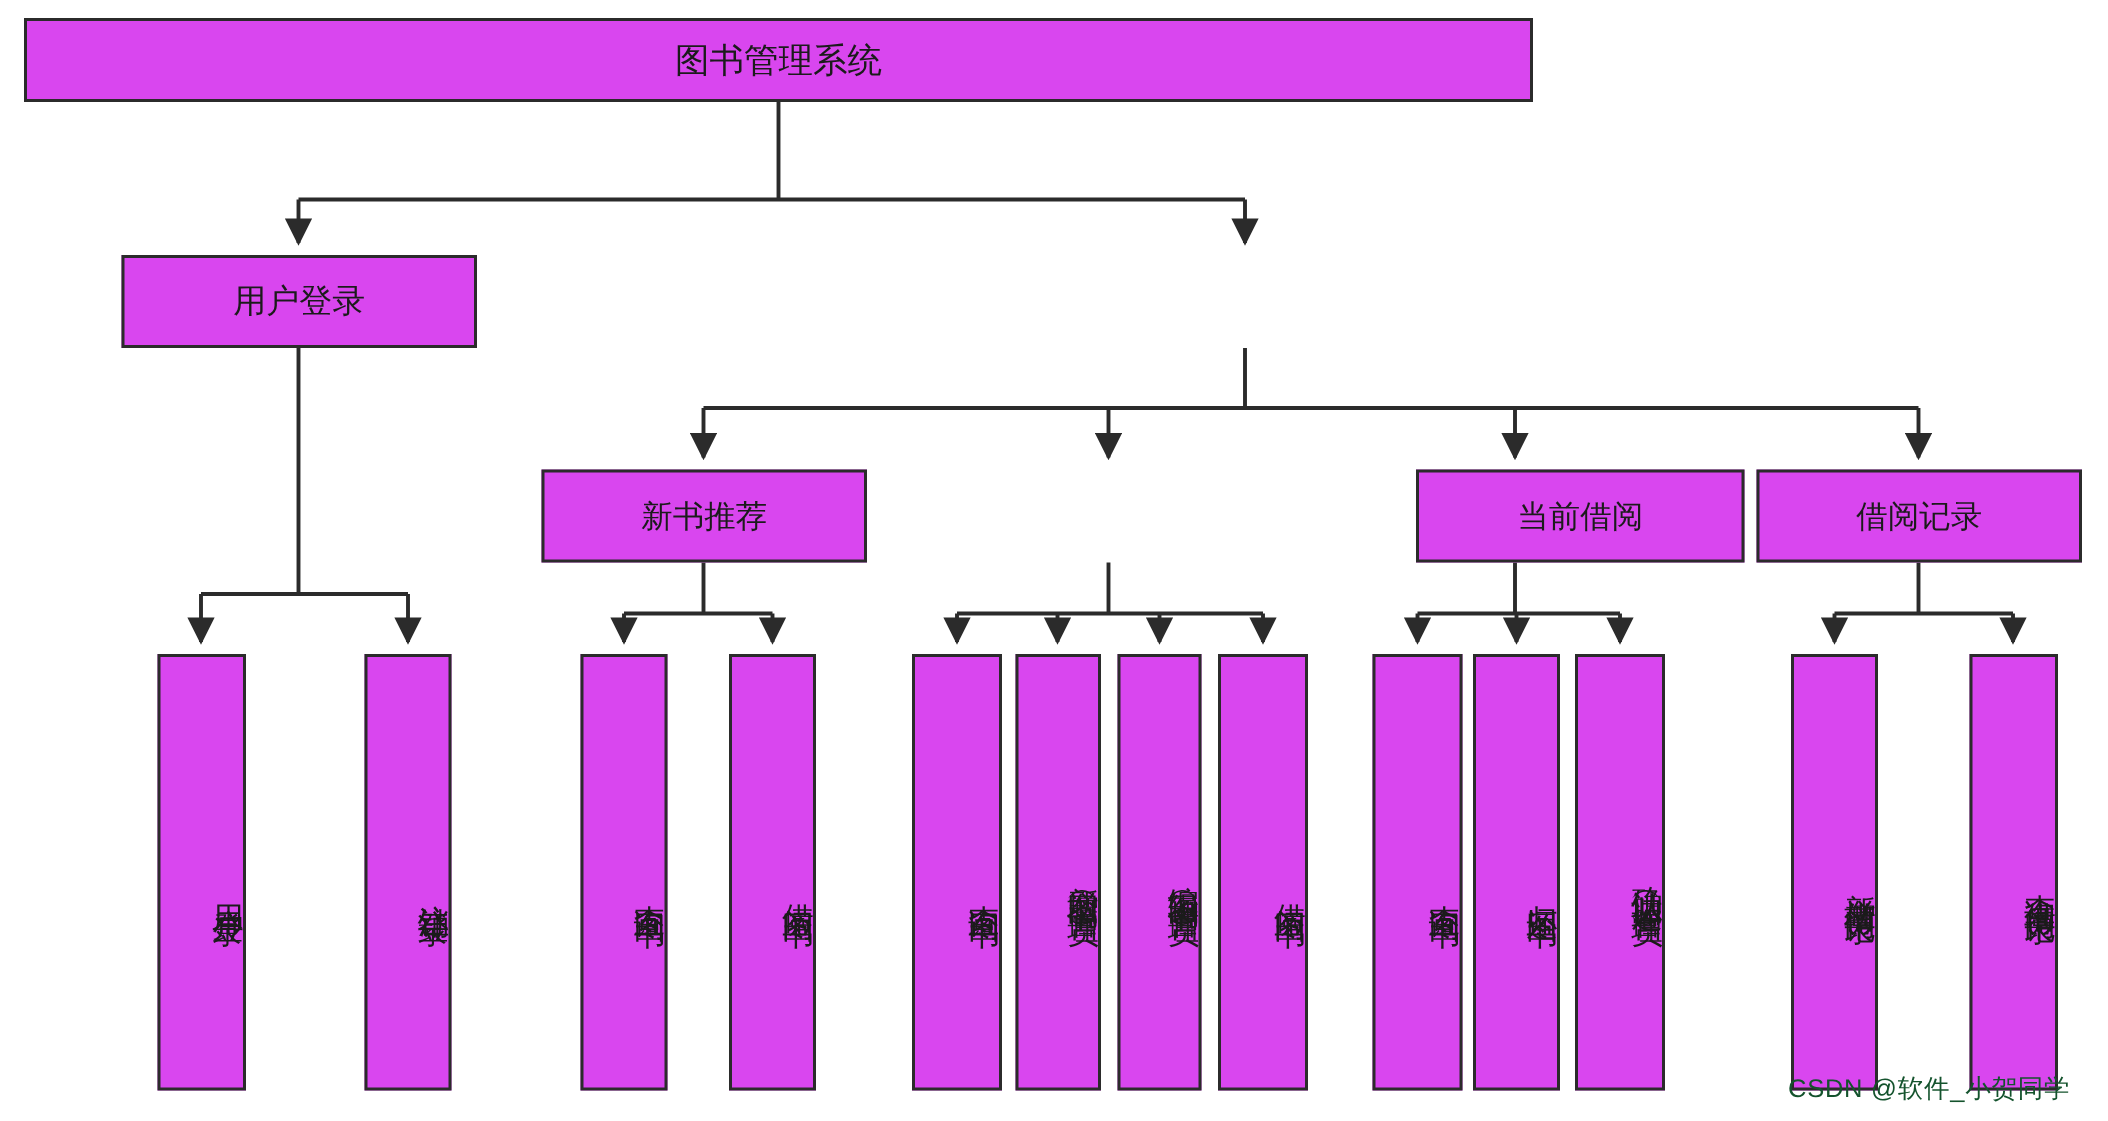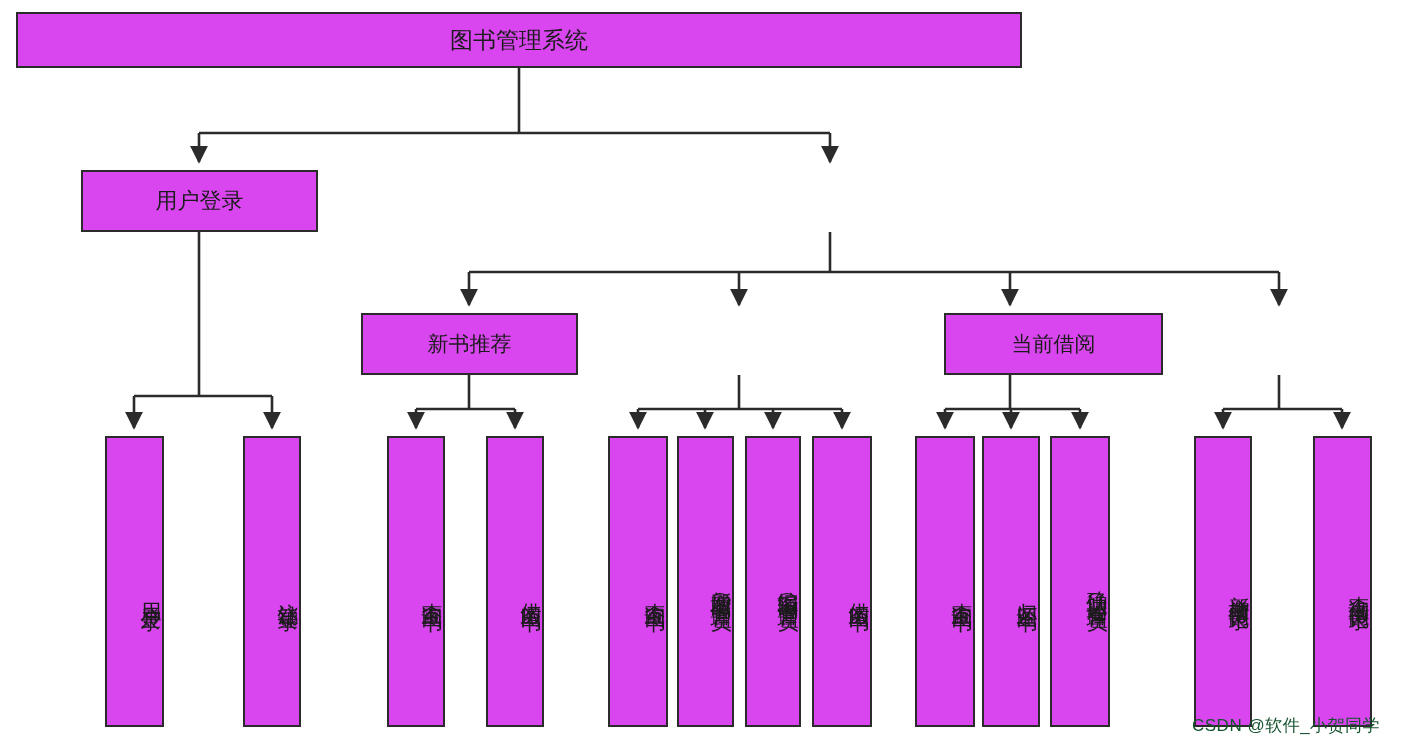--- a/index.html
+++ b/index.html
@@ -122,20 +122,23 @@
   <div class="node level2" style="left:81px; top:170px; width:237px; height:62px;">
     <span class="label-h">用户登录</span>
   </div>
 
   <div class="node level3" style="left:361px; top:313px; width:217px; height:62px;">
     <span class="label-h">新书推荐</span>
   </div>
   <div class="node level3" style="left:901px; top:313px; width:219px; height:62px;margin-left:43px;">
     <span class="label-h">当前借阅</span>
   </div>
+  <div class="node level3" style="left:1171px; top:313px; width:217px; height:62px;">
+    <span class="label-h">借阅记录</span>
+  </div>
 
   <div class="node leaf" style="left:105px; top:436px; width:59px; height:291px;">
     <span>用户登录</span>
   </div>
   <div class="node leaf" style="left:243px; top:436px; width:58px; height:291px;">
     <span>注销登录</span>
   </div>
 
   <div class="node leaf" style="left:387px; top:436px; width:58px; height:291px;">
     <span>查询图书</span>

